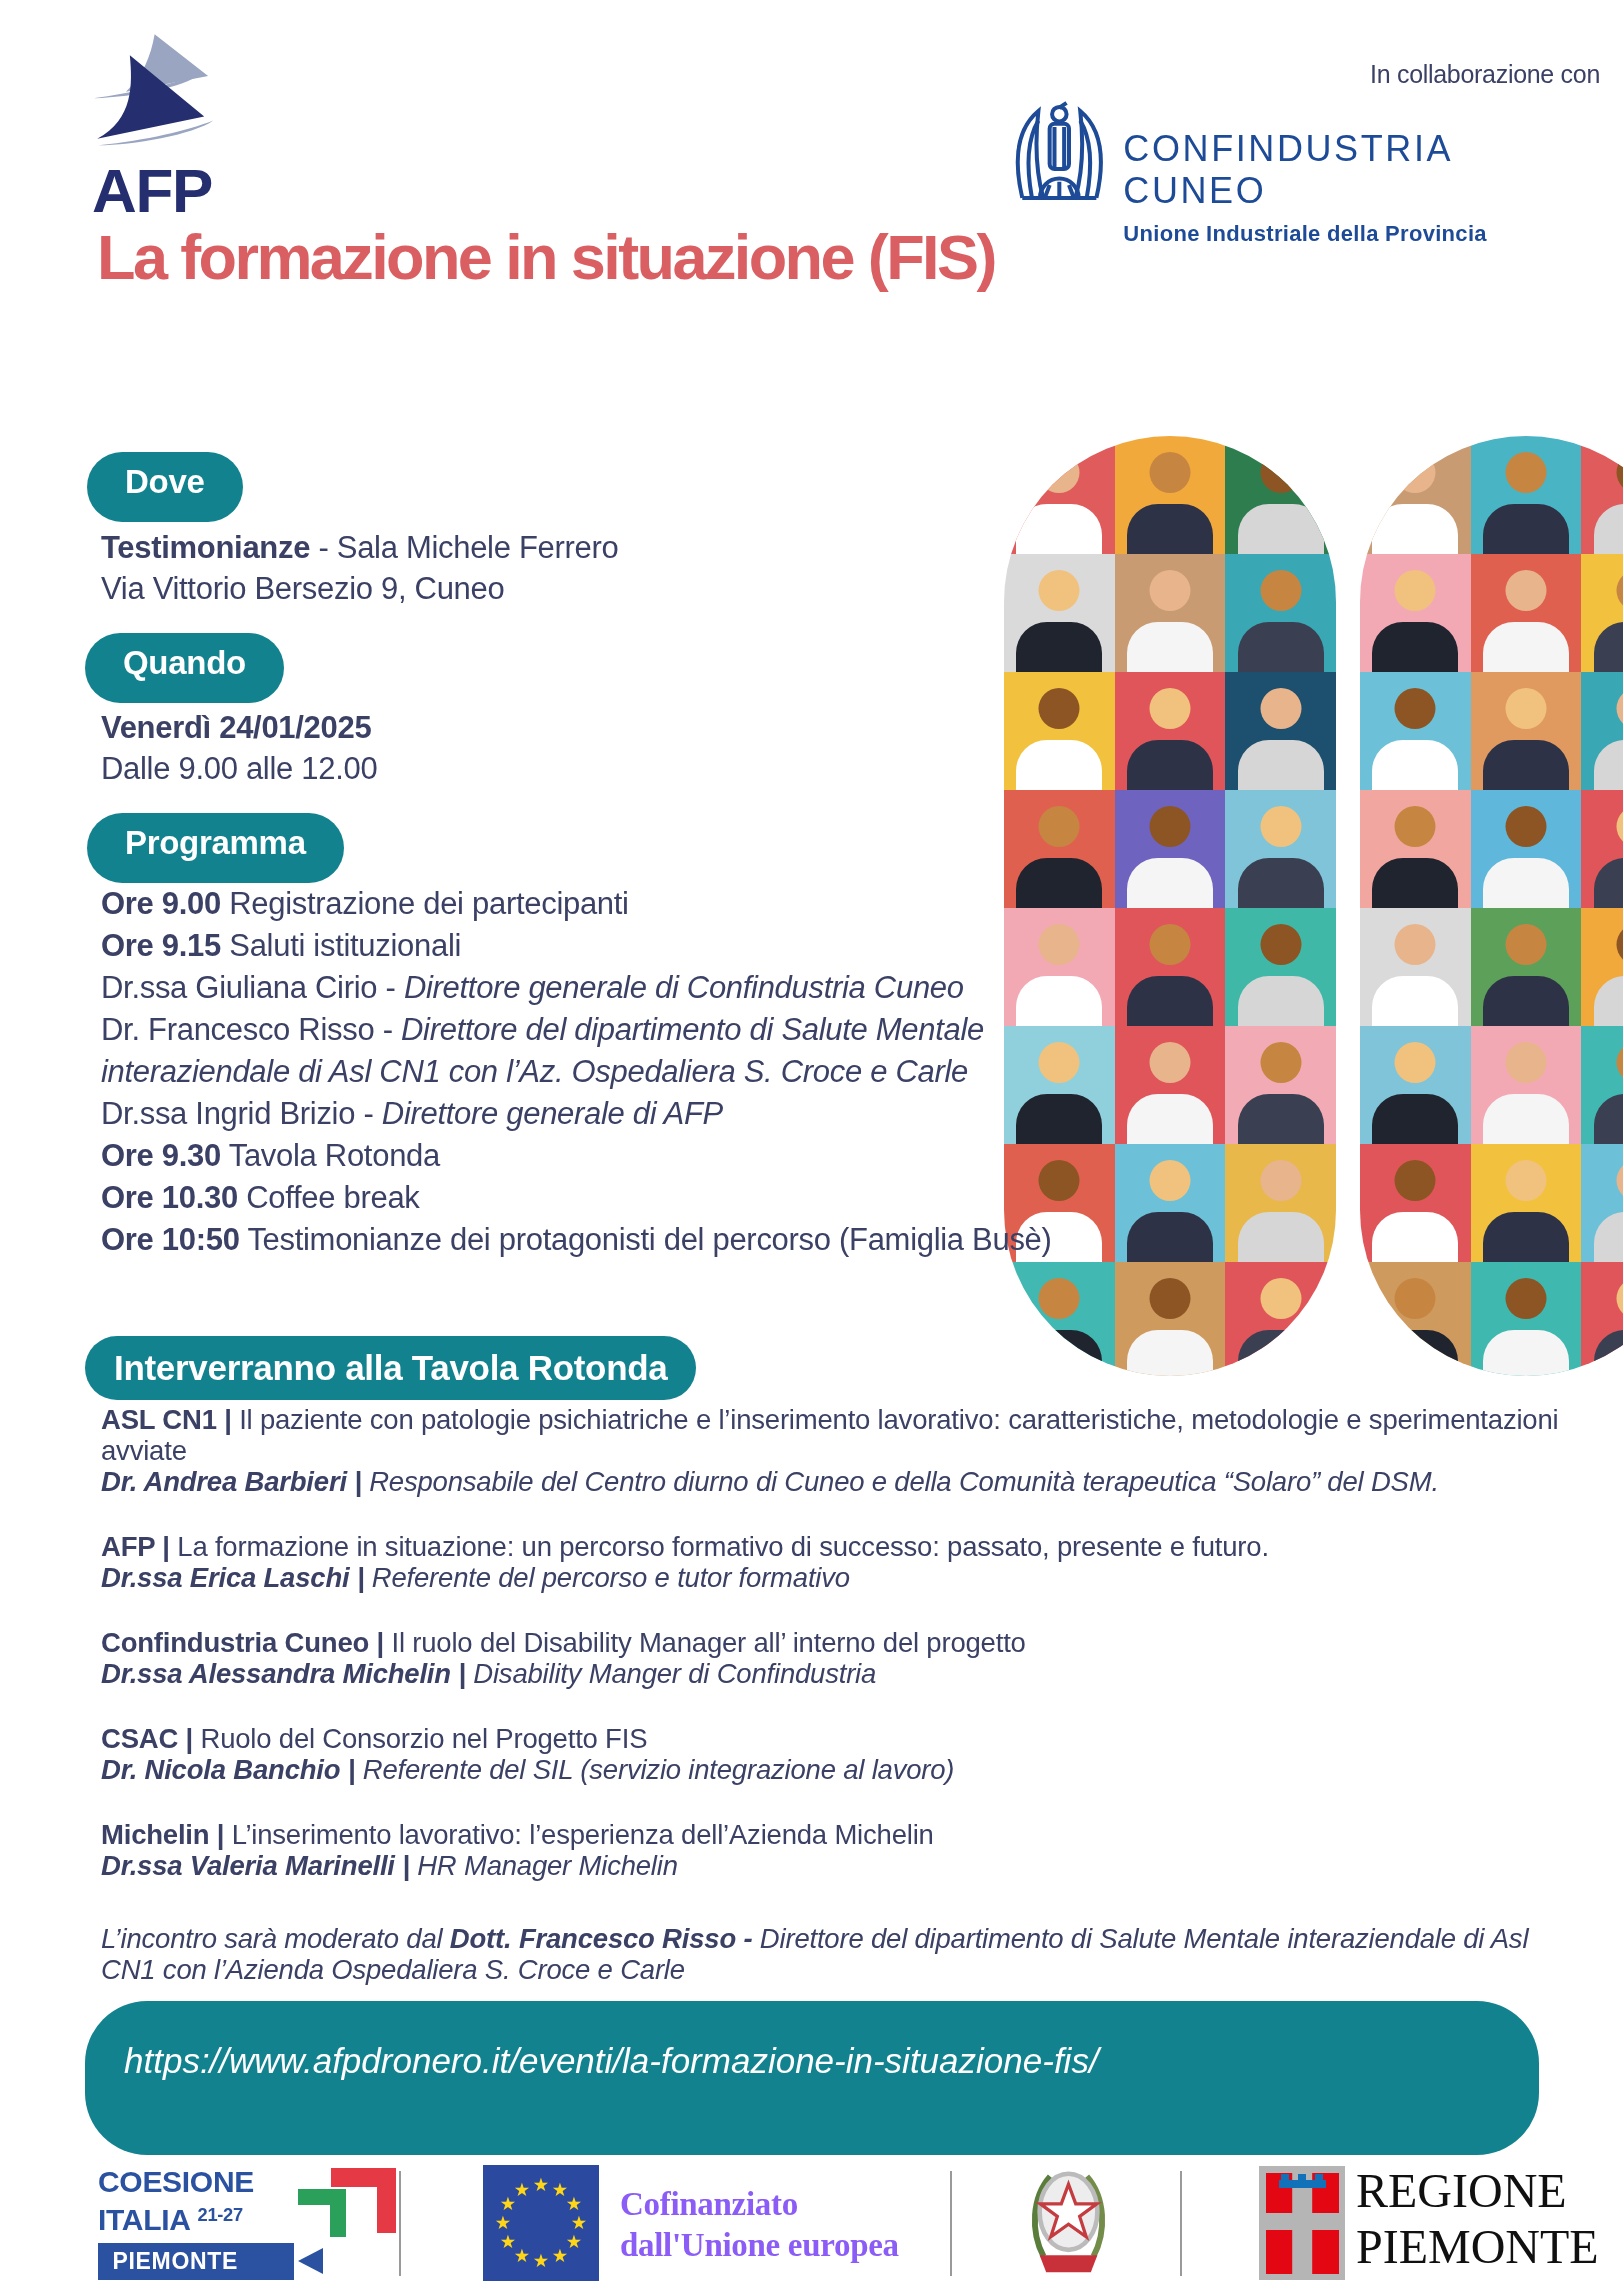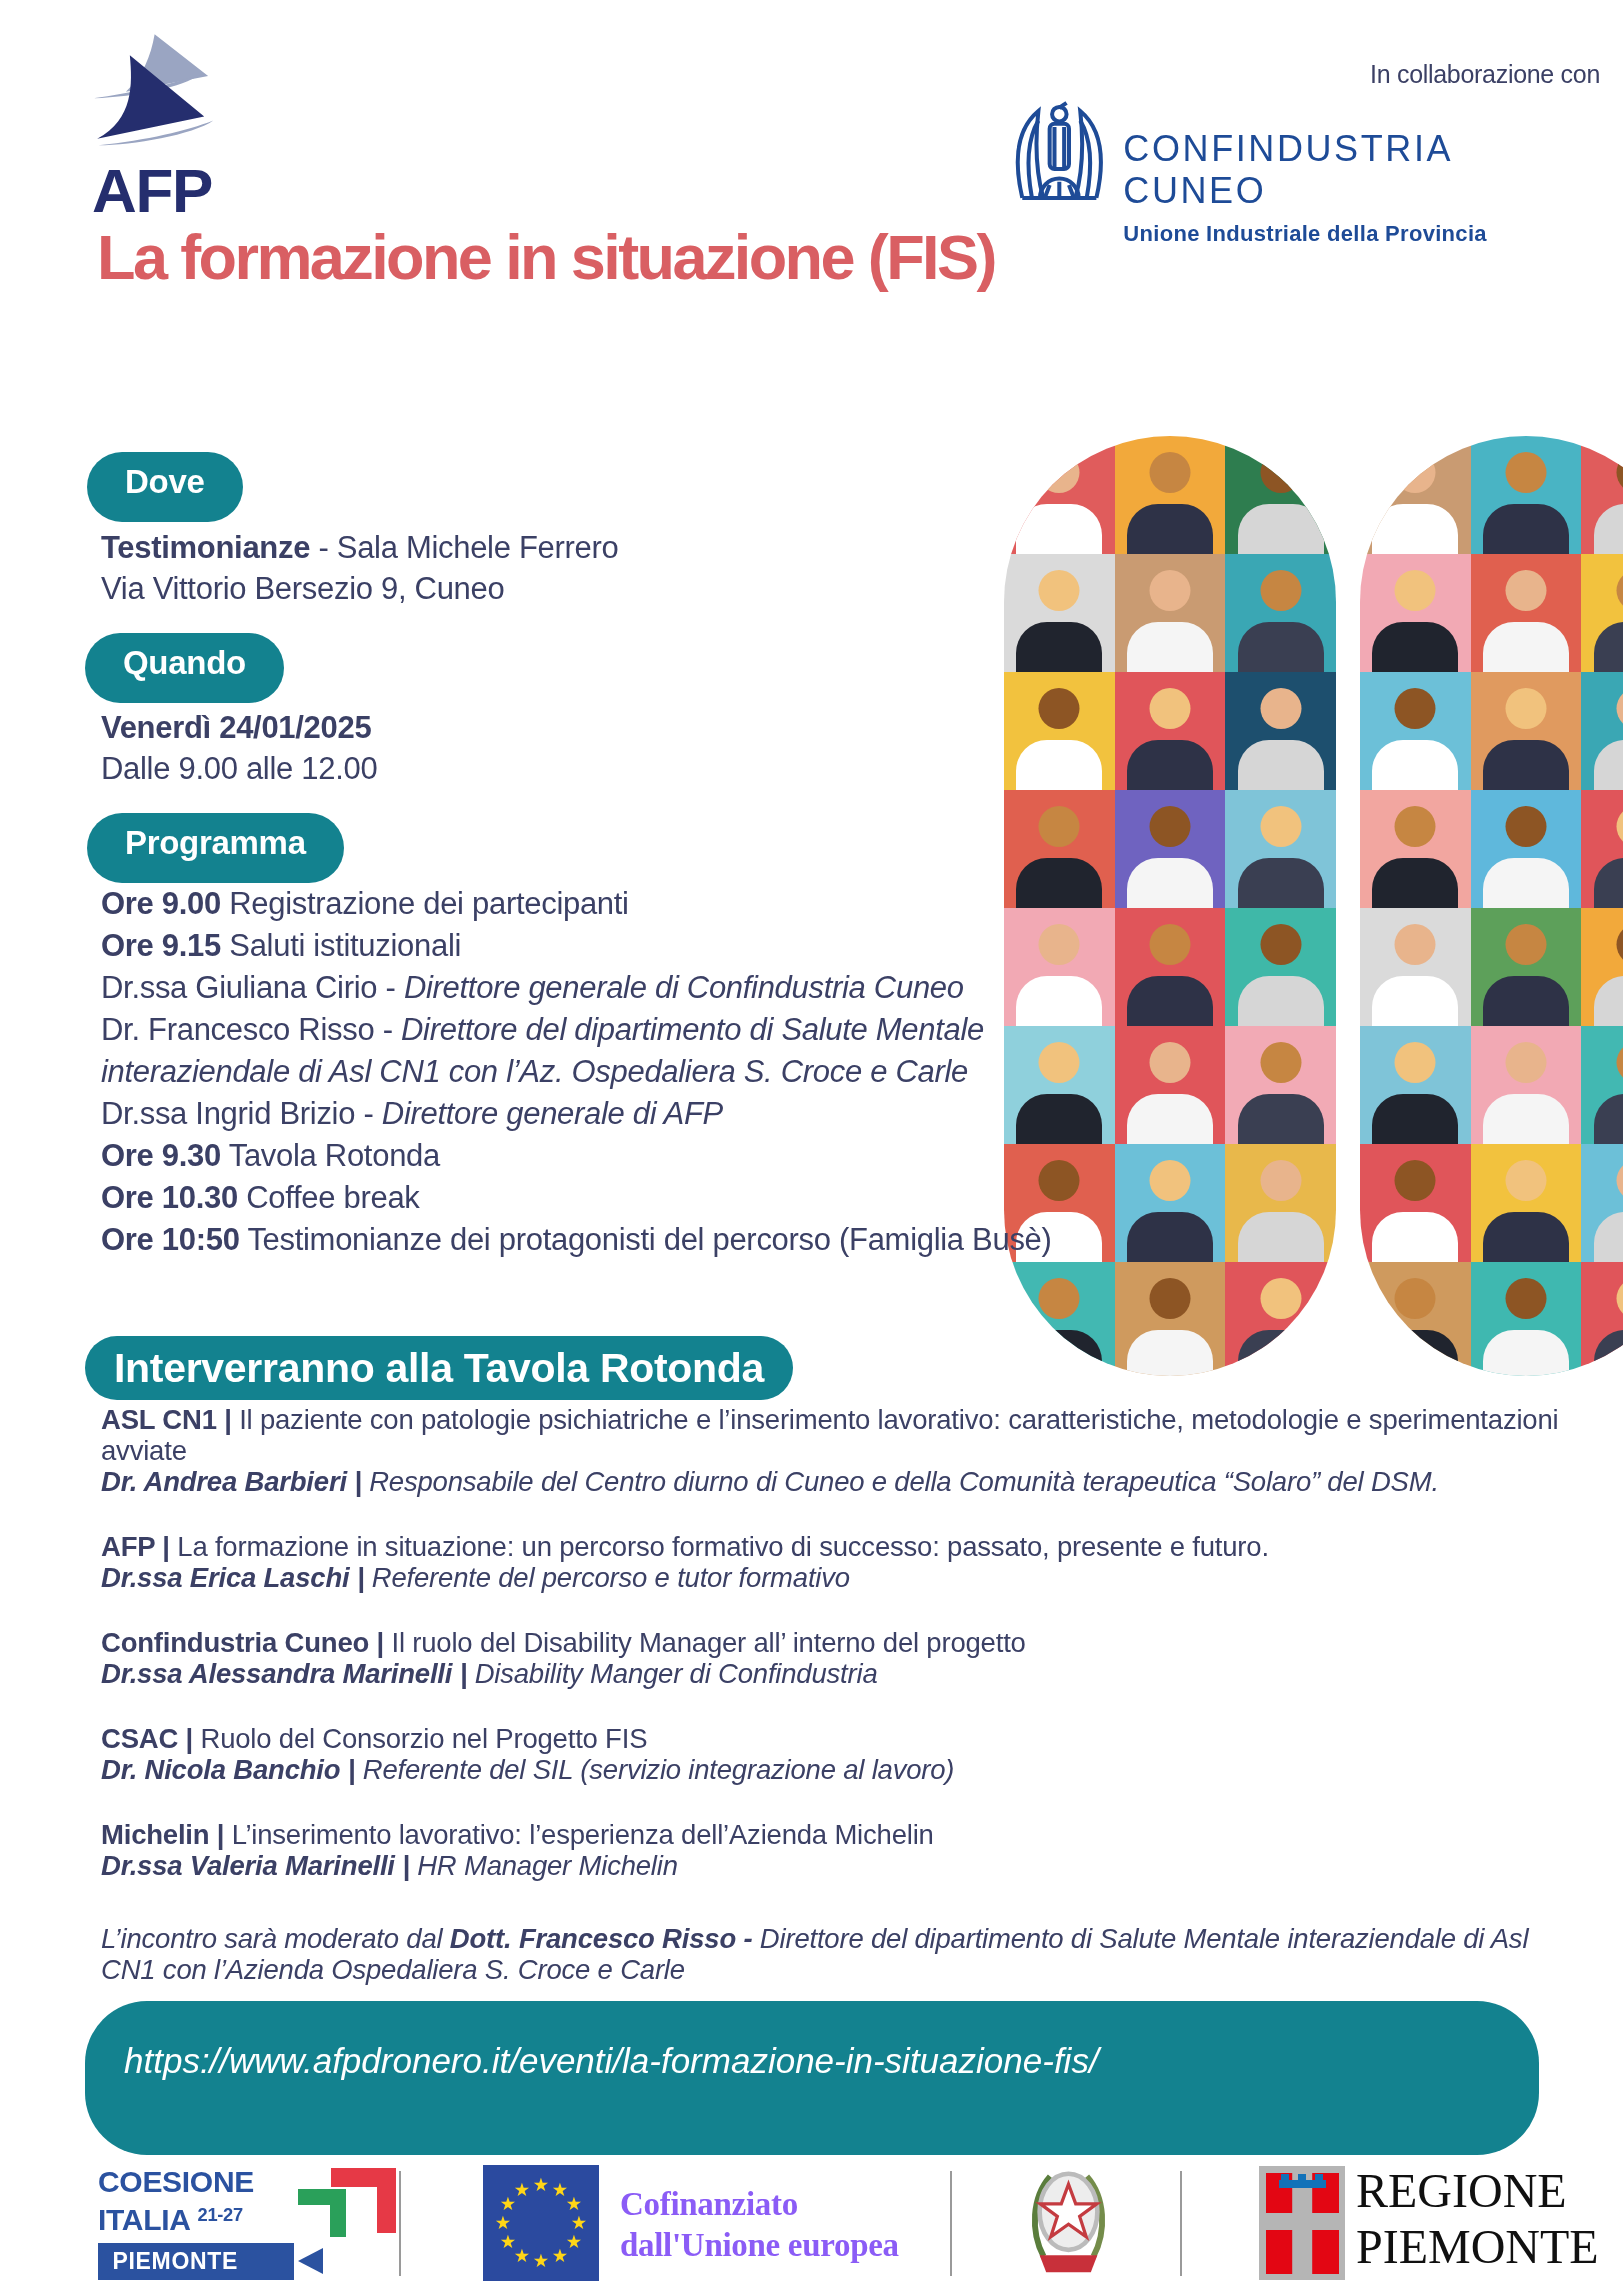--- a/index.html
+++ b/index.html
@@ -36,21 +36,21 @@
   .badge{position:absolute;background:#13828F;color:#fff;font-weight:700;border-radius:39px;
          font-size:33px;height:70px;line-height:59px;padding:0 38px;letter-spacing:-0.3px;}
 
   .body-text{position:absolute;font-size:31px;line-height:41px;letter-spacing:-0.3px;}
   .b{font-weight:800;}
   .i{font-style:italic;}
 
   #programma-text{width:988px;line-height:42px;}
 
   .bar-badge{position:absolute;left:85px;top:1336px;background:#13828F;color:#fff;
-             font-weight:700;font-size:41px;height:64px;line-height:64px;
+             font-weight:700;font-size:35px;height:64px;line-height:64px;
              border-radius:32px;padding:0 29px;letter-spacing:-0.3px;}
 
   
   .speakers{position:absolute;left:101px;top:1404px;width:1482px;font-size:27.5px;
             line-height:31px;letter-spacing:-0.2px;}
   .speaker{margin-bottom:34px;}
   .sp-org{font-weight:800;}
   .sp-name{font-weight:800;font-style:italic;}
   .sp-role{font-style:italic;}
   .moderator{font-style:italic;margin-top:42px;}
@@ -365,21 +365,21 @@
     <div class="speaker">
       <div><span class="sp-org">ASL CN1 |</span><span> Il paziente con patologie psichiatriche e l’inserimento lavorativo: caratteristiche, metodologie e sperimentazioni avviate</span></div>
       <div><span class="sp-name">Dr. Andrea Barbieri |</span><span class="sp-role"> Responsabile del Centro diurno di Cuneo e della Comunità terapeutica “Solaro” del DSM.</span></div>
     </div>
     <div class="speaker">
       <div><span class="sp-org">AFP |</span><span> La formazione in situazione: un percorso formativo di successo: passato, presente e futuro.</span></div>
       <div><span class="sp-name">Dr.ssa Erica Laschi |</span><span class="sp-role"> Referente del percorso e tutor formativo</span></div>
     </div>
     <div class="speaker">
       <div><span class="sp-org">Confindustria Cuneo |</span><span> Il ruolo del Disability Manager all’ interno del progetto</span></div>
-      <div><span class="sp-name">Dr.ssa Alessandra Marinelli |</span><span class="sp-role"> Disability Manger di Confindustria</span></div>
+      <div><span class="sp-name">Dr.ssa Alessandra Michelin |</span><span class="sp-role"> Disability Manger di Confindustria</span></div>
     </div>
     <div class="speaker">
       <div><span class="sp-org">CSAC |</span><span> Ruolo del Consorzio nel Progetto FIS</span></div>
       <div><span class="sp-name">Dr. Nicola Banchio |</span><span class="sp-role"> Referente del SIL (servizio integrazione al lavoro)</span></div>
     </div>
     <div class="speaker">
       <div><span class="sp-org">Michelin |</span><span> L’inserimento lavorativo: l’esperienza dell’Azienda Michelin</span></div>
       <div><span class="sp-name">Dr.ssa Valeria Marinelli |</span><span class="sp-role"> HR Manager Michelin</span></div>
     </div>
     <div class="moderator">

